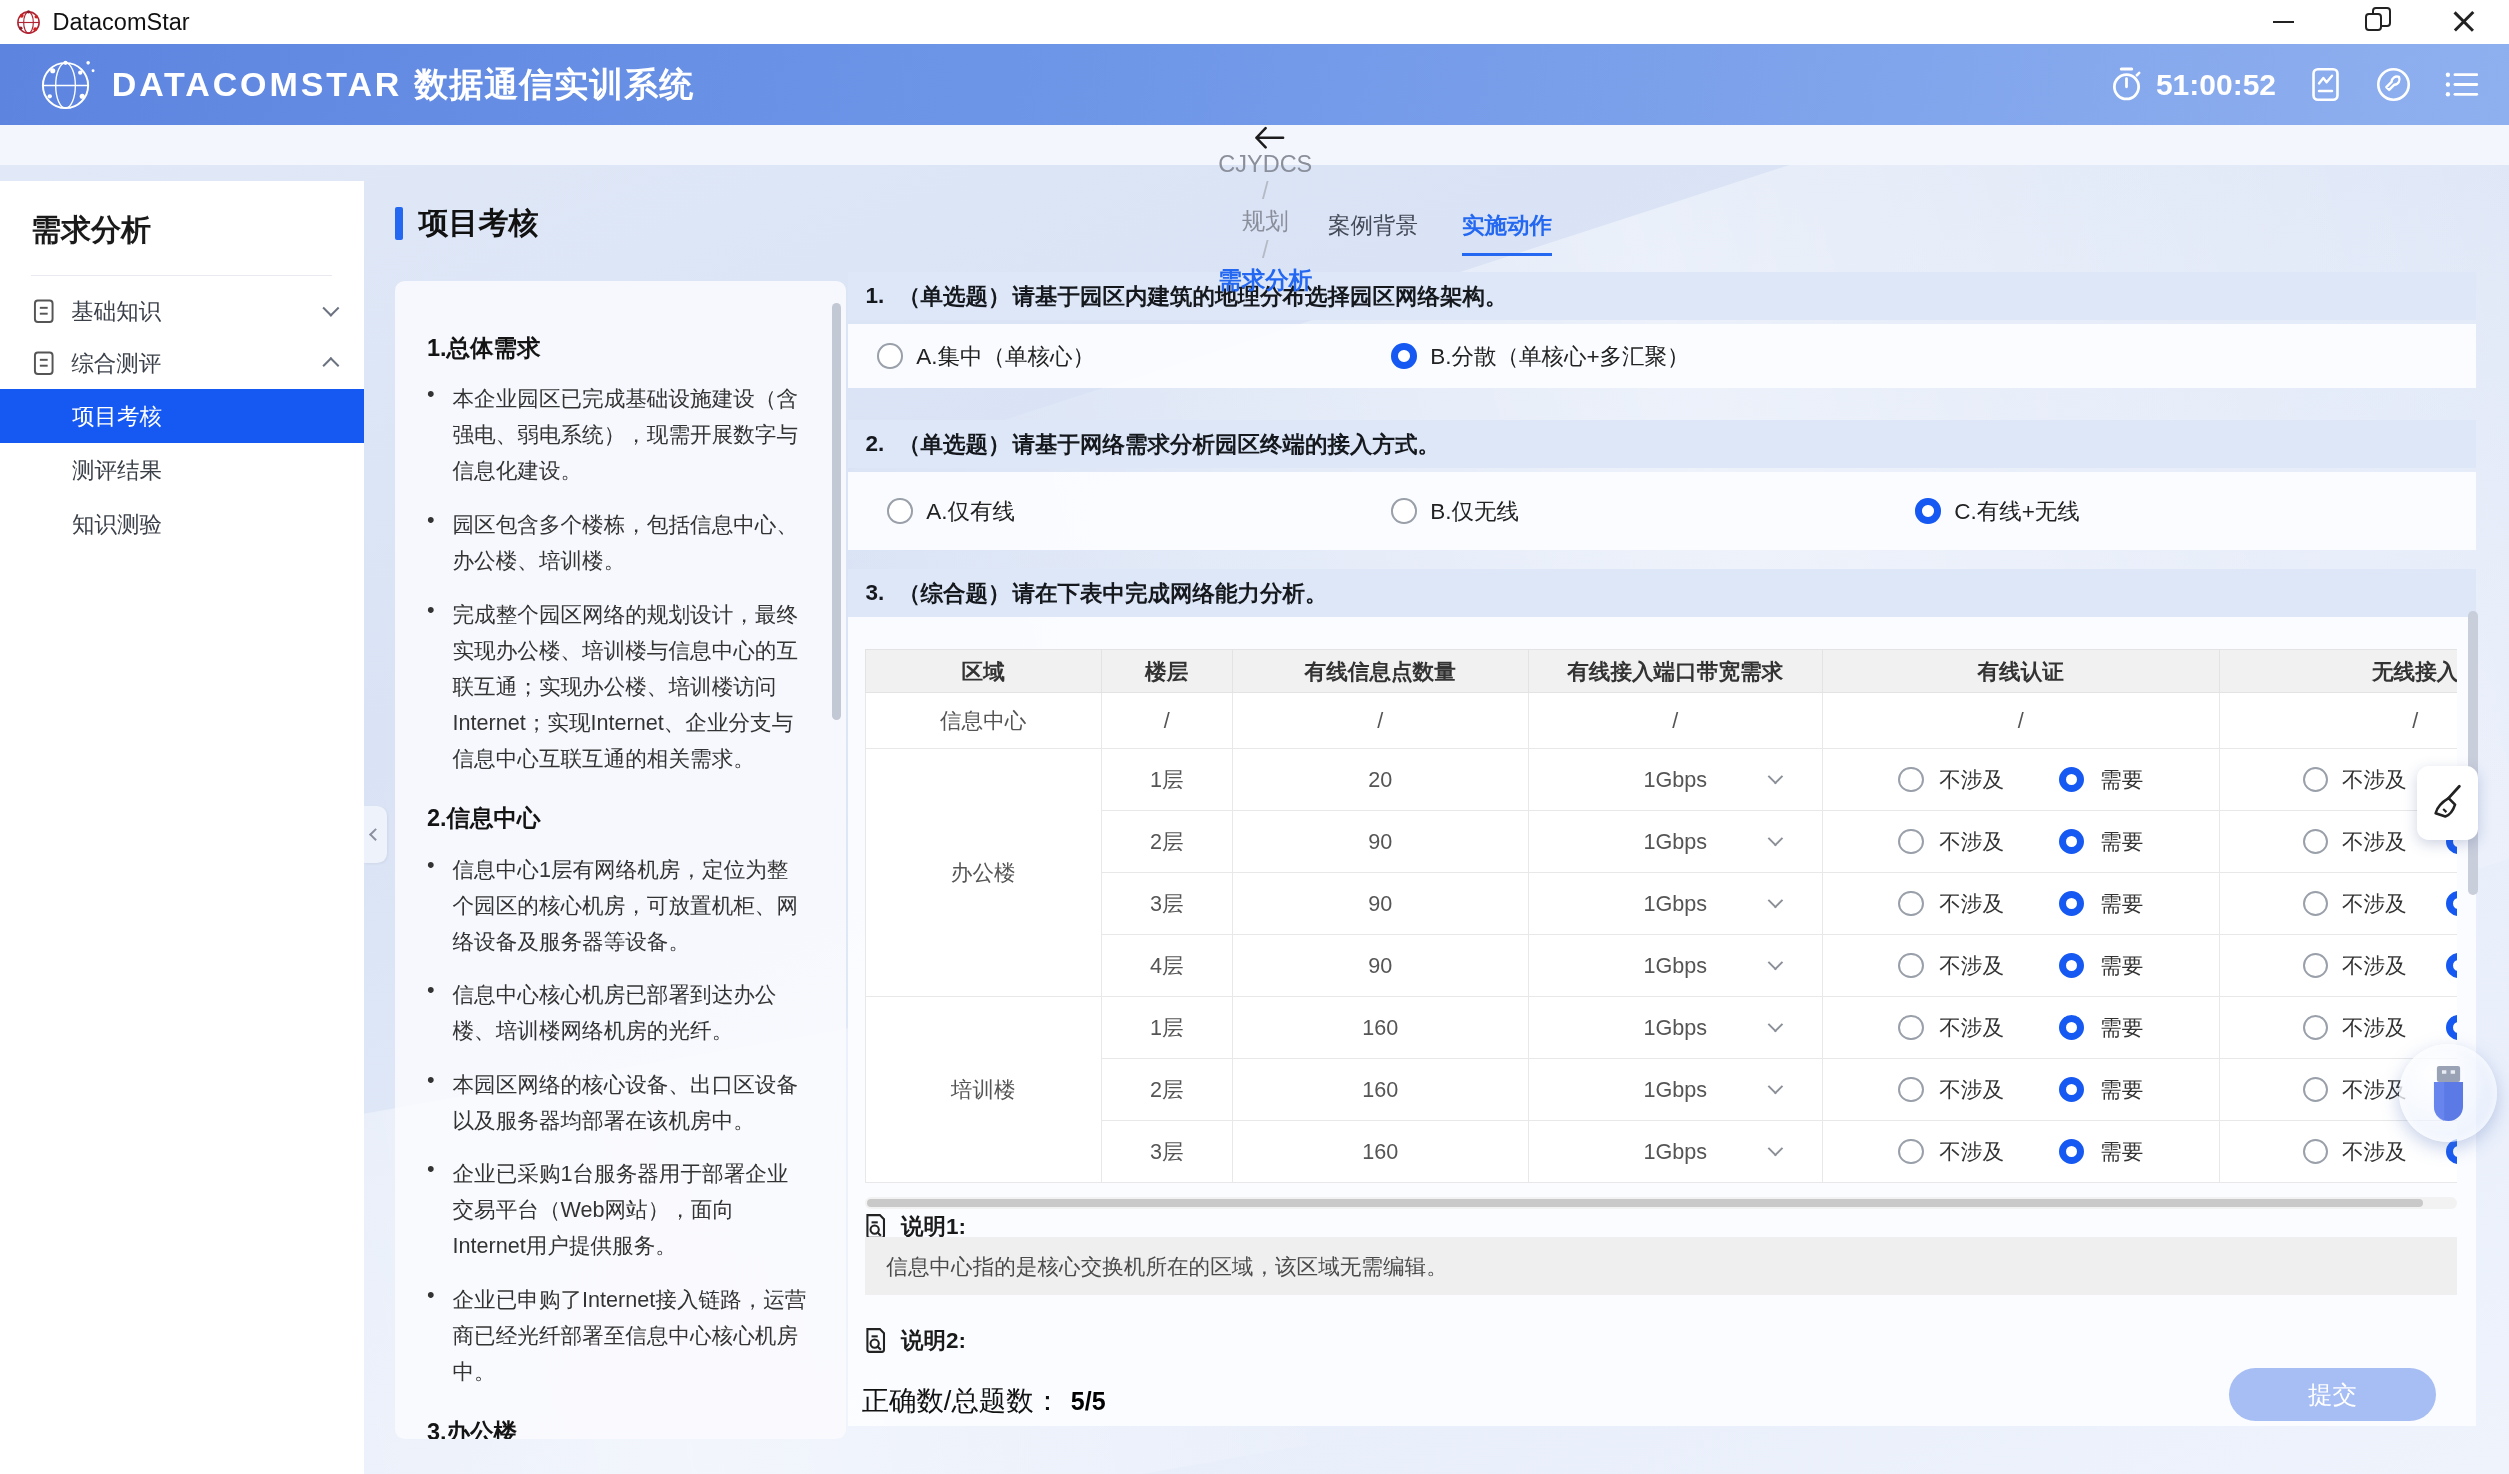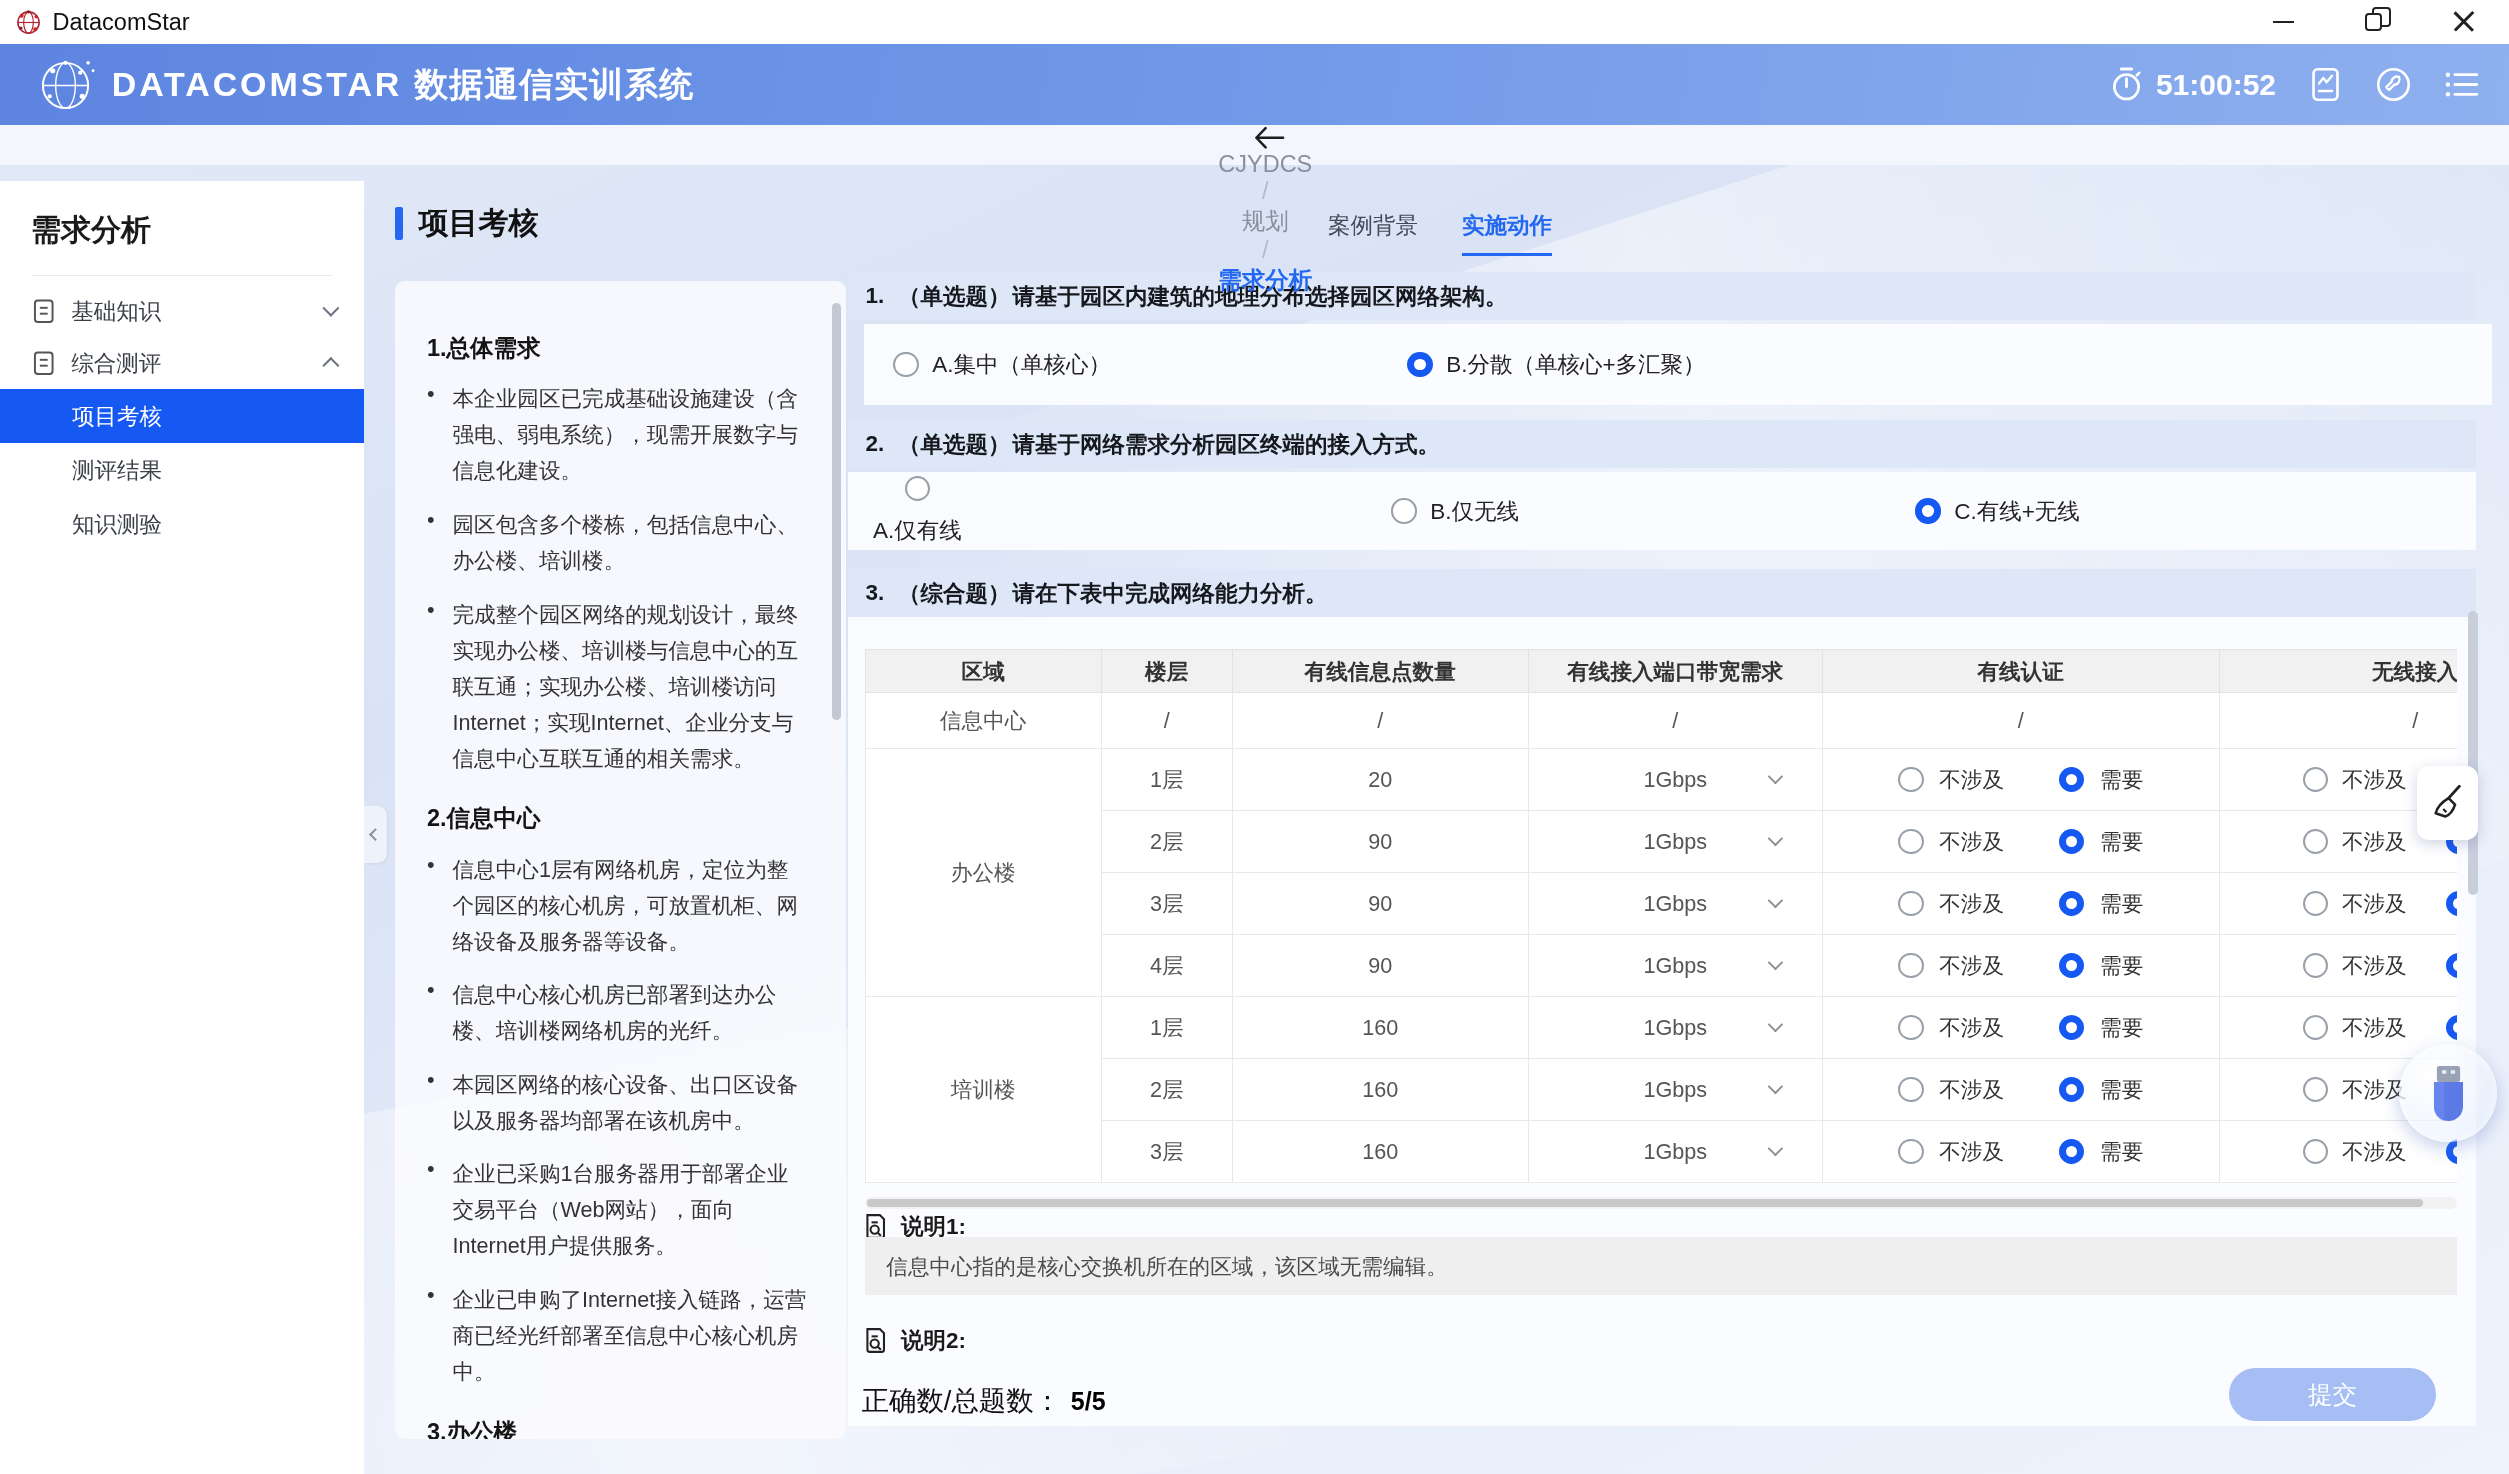--- a/index.html
+++ b/index.html
@@ -323,38 +323,38 @@
       <div class="case-scroll"></div>
     </section>
 
     <section class="qa-panel">
 
       <div class="q-strip" style="top:0;">
         <span class="q-no">1.</span>
         <span class="q-tag">（单选题）</span>
         <span class="q-text">请基于园区内建筑的地理分布选择园区网络架构。</span>
       </div>
-      <div class="q-opts" style="top:52px; height:81px;margin-left:16px;">
+      <div class="q-opts" style="top:52px; height:64px;">
         <div class="opt" style="left:29px;">
           <span class="radio"></span>
           <span class="ol">A.集中（单核心）</span>
         </div>
         <div class="opt" style="left:543px;">
           <span class="radio sel"></span>
           <span class="ol">B.分散（单核心+多汇聚）</span>
         </div>
       </div>
 
       <div class="q-strip" style="top:148px;">
         <span class="q-no">2.</span>
         <span class="q-tag">（单选题）</span>
         <span class="q-text">请基于网络需求分析园区终端的接入方式。</span>
       </div>
       <div class="q-opts" style="top:200px; height:78px;">
-        <div class="opt" style="left:25px;flex-direction:column;">
+        <div class="opt" style="left:39px;">
           <span class="radio"></span>
           <span class="ol">A.仅有线</span>
         </div>
         <div class="opt" style="left:543px;">
           <span class="radio"></span>
           <span class="ol">B.仅无线</span>
         </div>
         <div class="opt" style="left:1067px;">
           <span class="radio sel"></span>
           <span class="ol">C.有线+无线</span>

